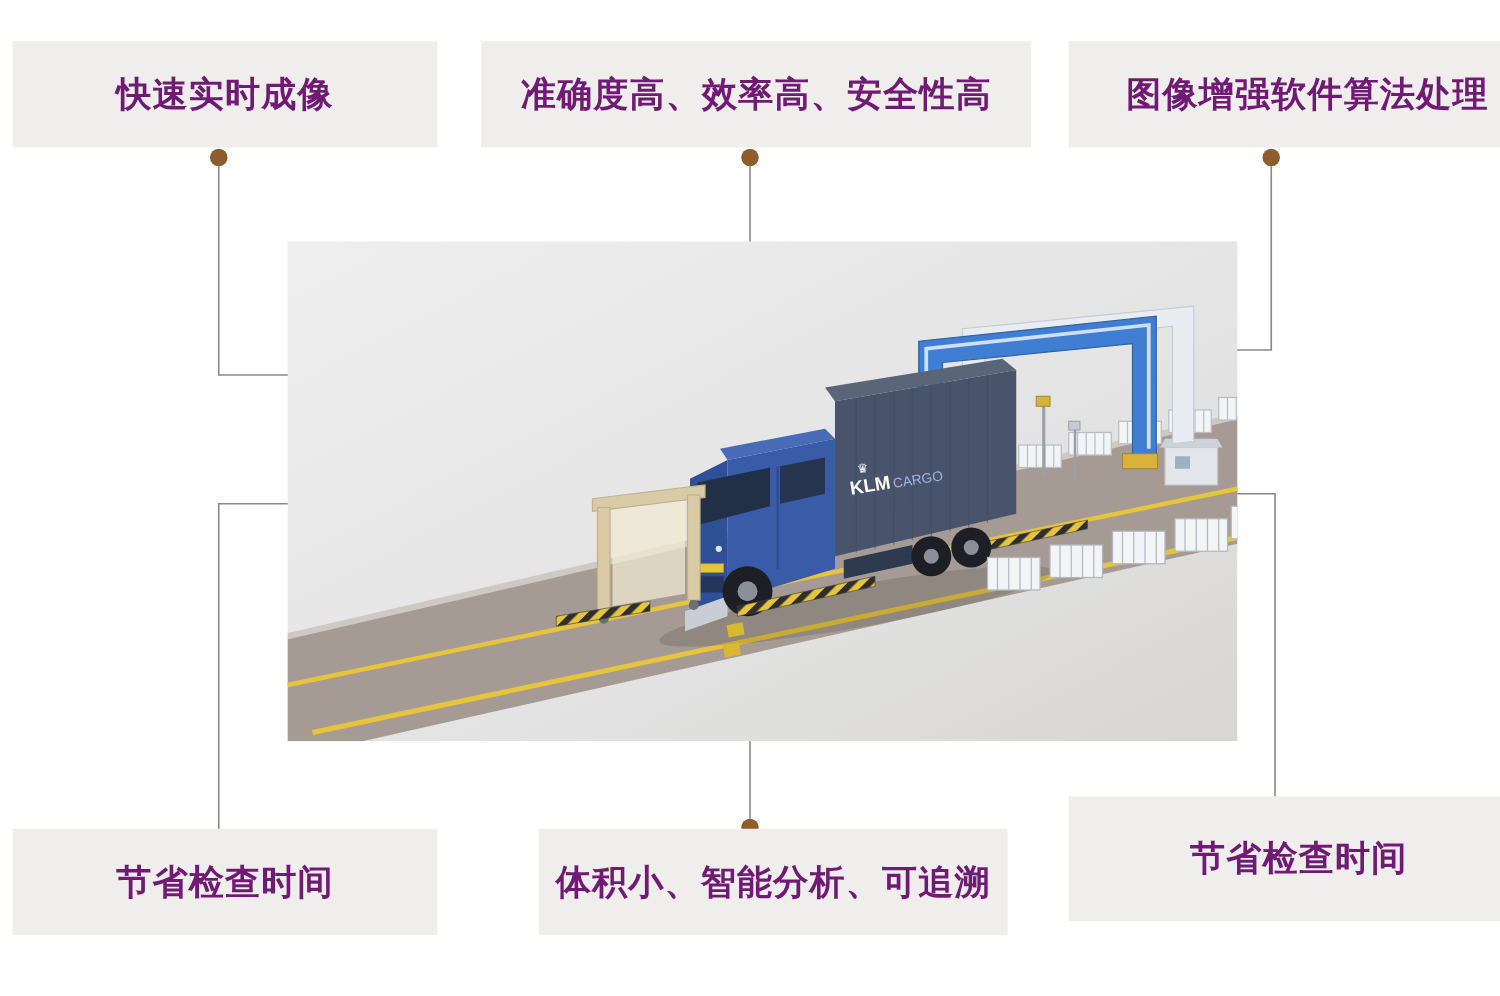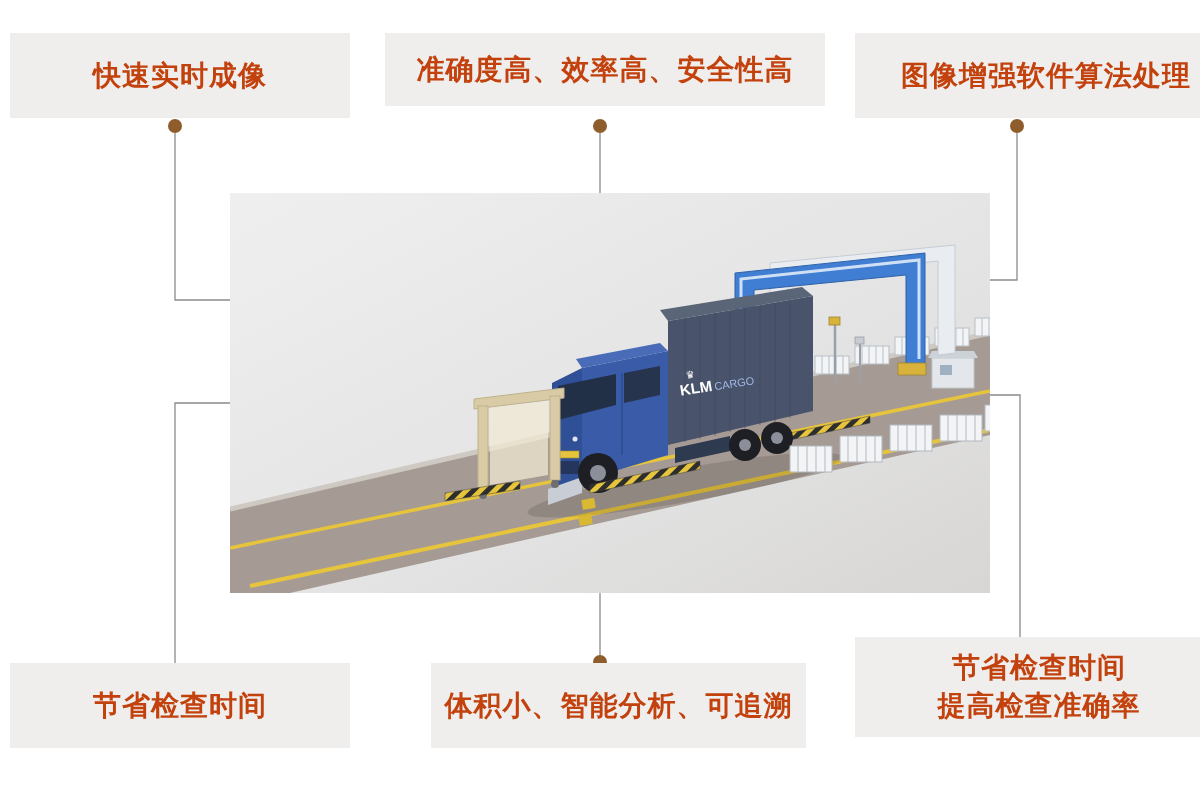--- a/index.html
+++ b/index.html
@@ -2,27 +2,27 @@
 <html><head>
 <meta charset="utf-8">
 <style>
   html,body{margin:0;padding:0;}
   body{
     width:1200px;height:797px;position:relative;background:#ffffff;
     font-family:"Liberation Sans","DejaVu Sans",sans-serif;overflow:hidden;
   }
   .stage{position:absolute;inset:0;}
   .feature-label{
-    position:absolute;background:#f0eeec;color:#c2410c;
+    position:absolute;background:#f0eeec;color:#701a75;
     display:flex;flex-direction:column;align-items:center;justify-content:center;
     font-size:28px;font-weight:600;letter-spacing:1px;text-align:center;
   }
   .feature-label .line{line-height:38px;white-space:nowrap;}
   .lbl-tl{left:10px;top:33px;width:340px;height:85px;}
-  .lbl-tc{left:385px;top:33px;width:440px;height:73px;}
+  .lbl-tc{left:385px;top:33px;width:440px;height:85px;}
   .lbl-tr{left:855px;top:33px;width:382px;height:85px;}
   .lbl-bl{left:10px;top:663px;width:340px;height:85px;}
   .lbl-bc{left:415px;top:663px;width:375px;height:85px;margin-left:16px;}
   .lbl-br{left:855px;top:637px;width:368px;height:100px;}
   .connectors{position:absolute;left:0;top:0;pointer-events:none;}
   .conn-line{stroke:#8a8a8a;stroke-width:1.3;fill:none;}
   .conn-dot{fill:#8f5c2b;}
   .conn-end{fill:#ffffff;stroke:#8f5c2b;stroke-width:1.5;}
   .scene{position:absolute;left:230px;top:193px;width:760px;height:400px;}
 </style>
@@ -68,21 +68,20 @@
     <div class="line">图像增强软件算法处理</div>
   </div>
   <div class="feature-label lbl-bl">
     <div class="line">节省检查时间</div>
   </div>
   <div class="feature-label lbl-bc">
     <div class="line">体积小、智能分析、可追溯</div>
   </div>
   <div class="feature-label lbl-br">
     <div class="line">节省检查时间</div>
-    <div class="line">提高检查准确率</div>
   </div>
 
   <div class="scene">
     <svg width="760" height="400" viewBox="0 0 760 400">
       <defs>
         <linearGradient id="bgGrad" x1="0" y1="0" x2="1" y2="1">
           <stop offset="0" stop-color="#efefef"></stop>
           <stop offset="0.6" stop-color="#e3e3e3"></stop>
           <stop offset="1" stop-color="#d7d6d4"></stop>
         </linearGradient>

